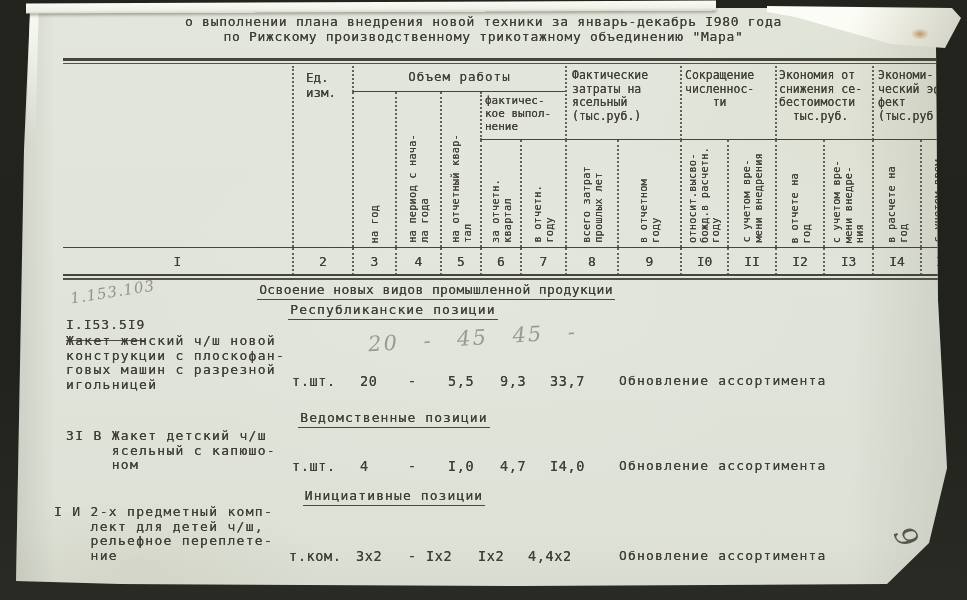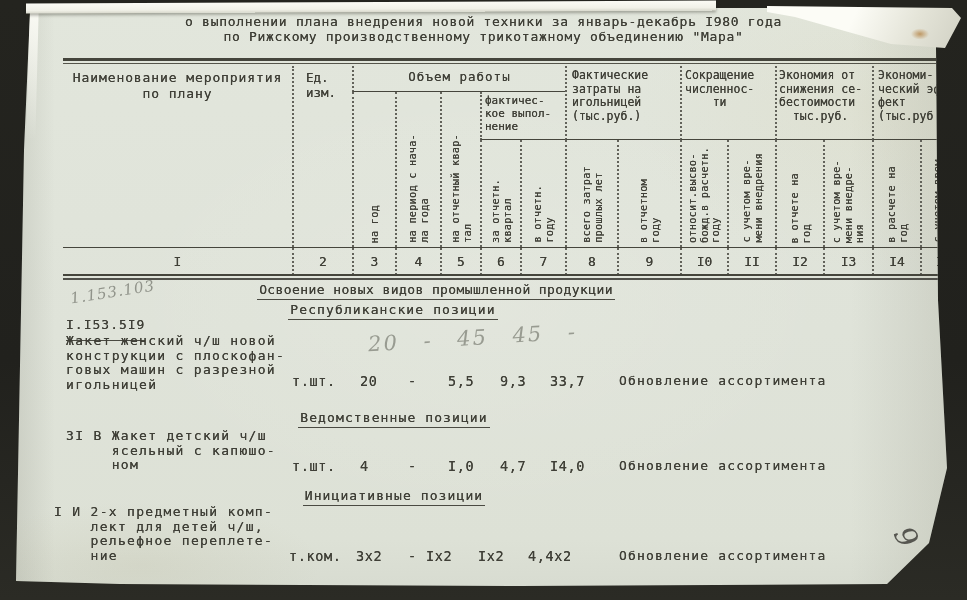--- a/index.html
+++ b/index.html
@@ -80,31 +80,29 @@
 
   <div class="paper">
 
     <div class="title tw"><span>о выполнении плана внедрения новой техники за январь-декабрь I980 года</span>
 <span>по Рижскому производственному трикотажному объединению "Мара"</span></div>
 
     <div class="hline" style="top:58px;height:2.5px"></div>
     <div class="hline" style="top:63px;height:1px;background:#55554b"></div>
 
     <div class="thead">
-      <div class="hc c-name tw">Наименование мероприятия
-по плану</div>
       <div class="hc c-unit bl tw">Ед.
 изм.</div>
       <div class="hc g-volume bl bb tw">Объем работы</div>
       <div class="hc g-actual bl bb tw">фактичес-
 кое выпол-
 нение</div>
       <div class="hc g-costs bl bb tw">Фактические
 затраты на
-игольницей
+ясельный
 (тыс.руб.)</div>
       <div class="hc g-reduction bl bb tw">Сокращение
 численнос-
     ти</div>
       <div class="hc g-savings bl bb tw">Экономия от
 снижения се-
 бестоимости
   тыс.руб.</div>
       <div class="hc g-effect bl bb tw">Экономи-
 ческий эф

